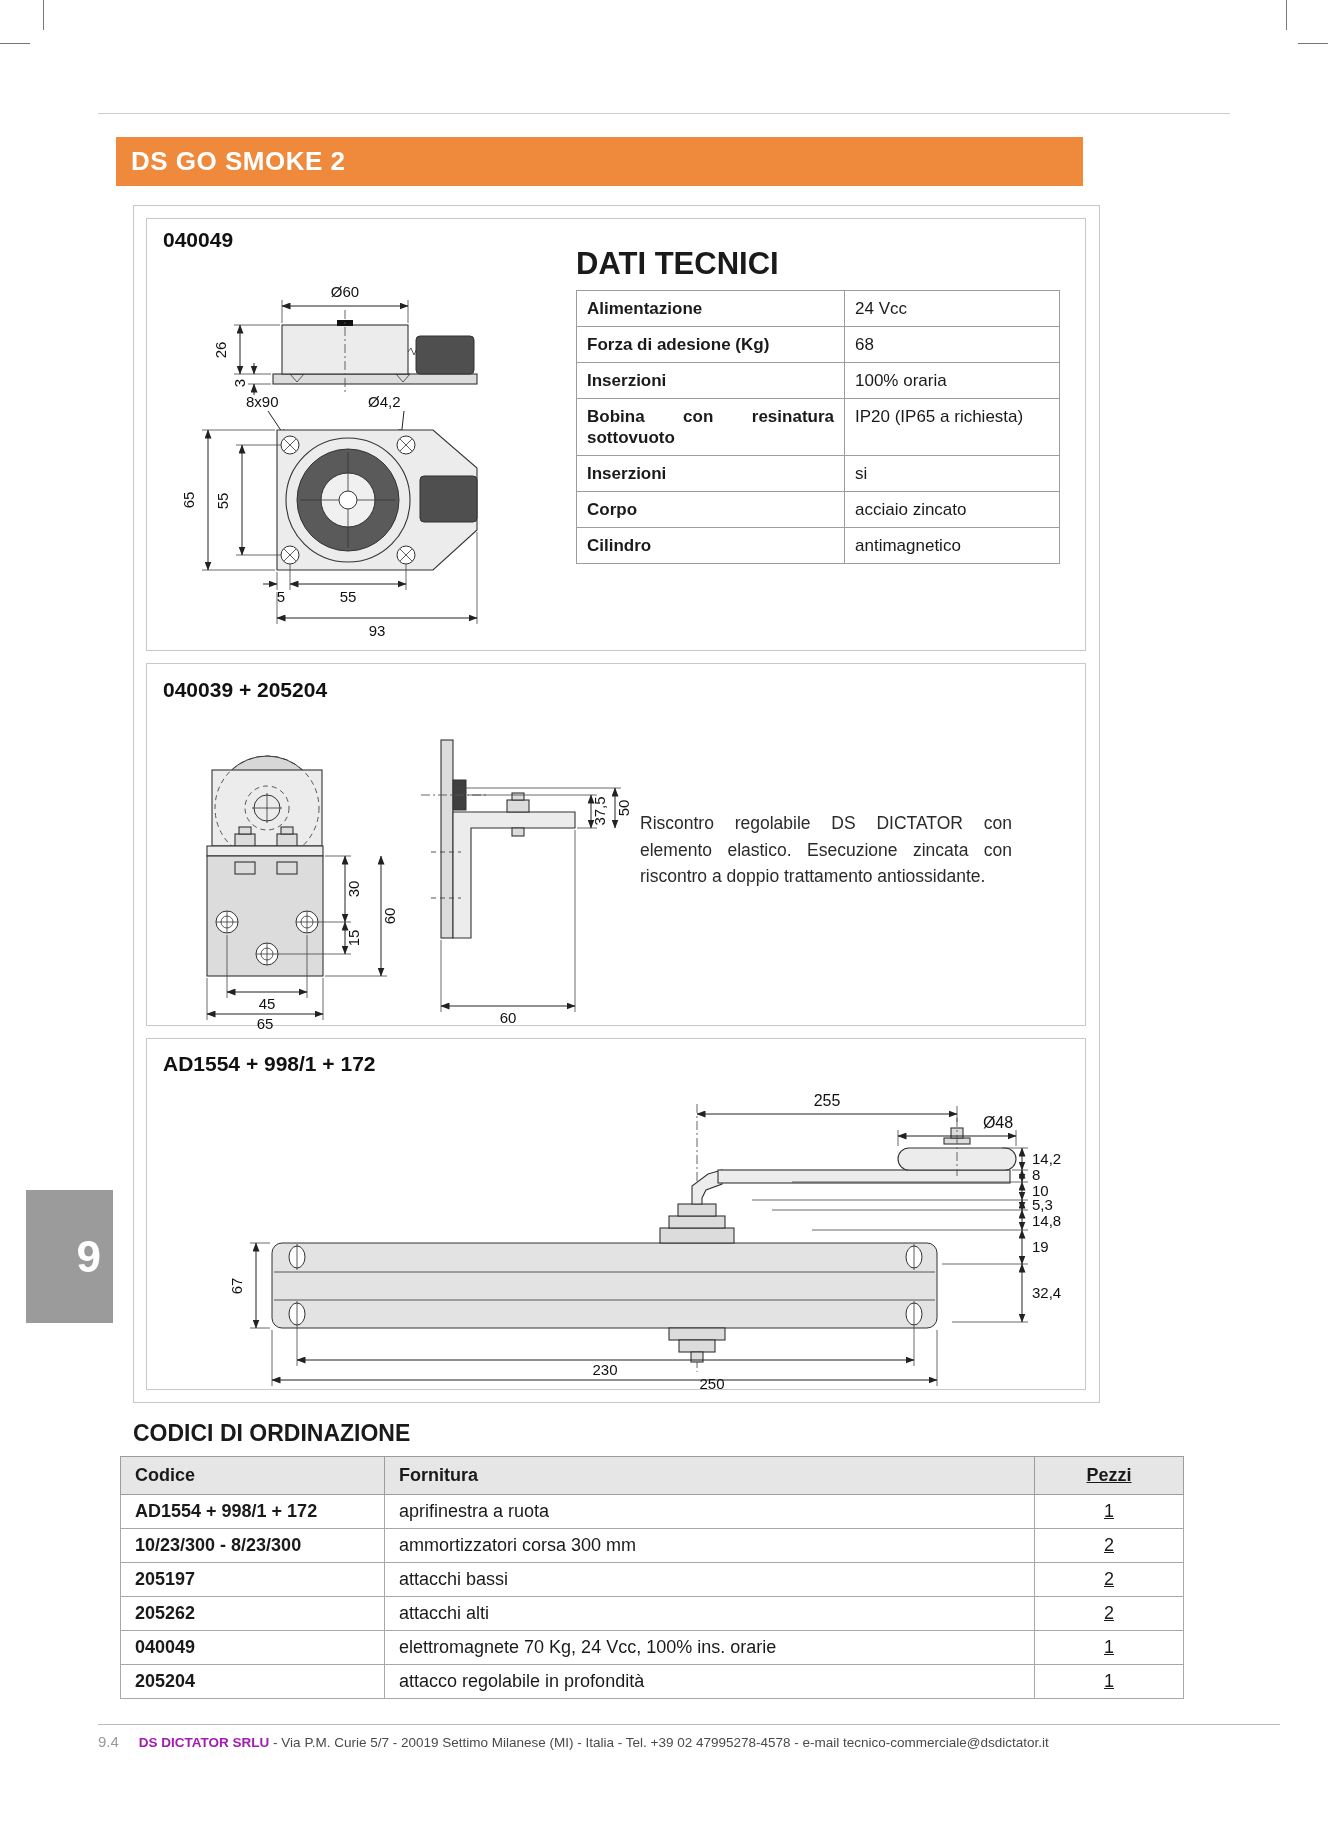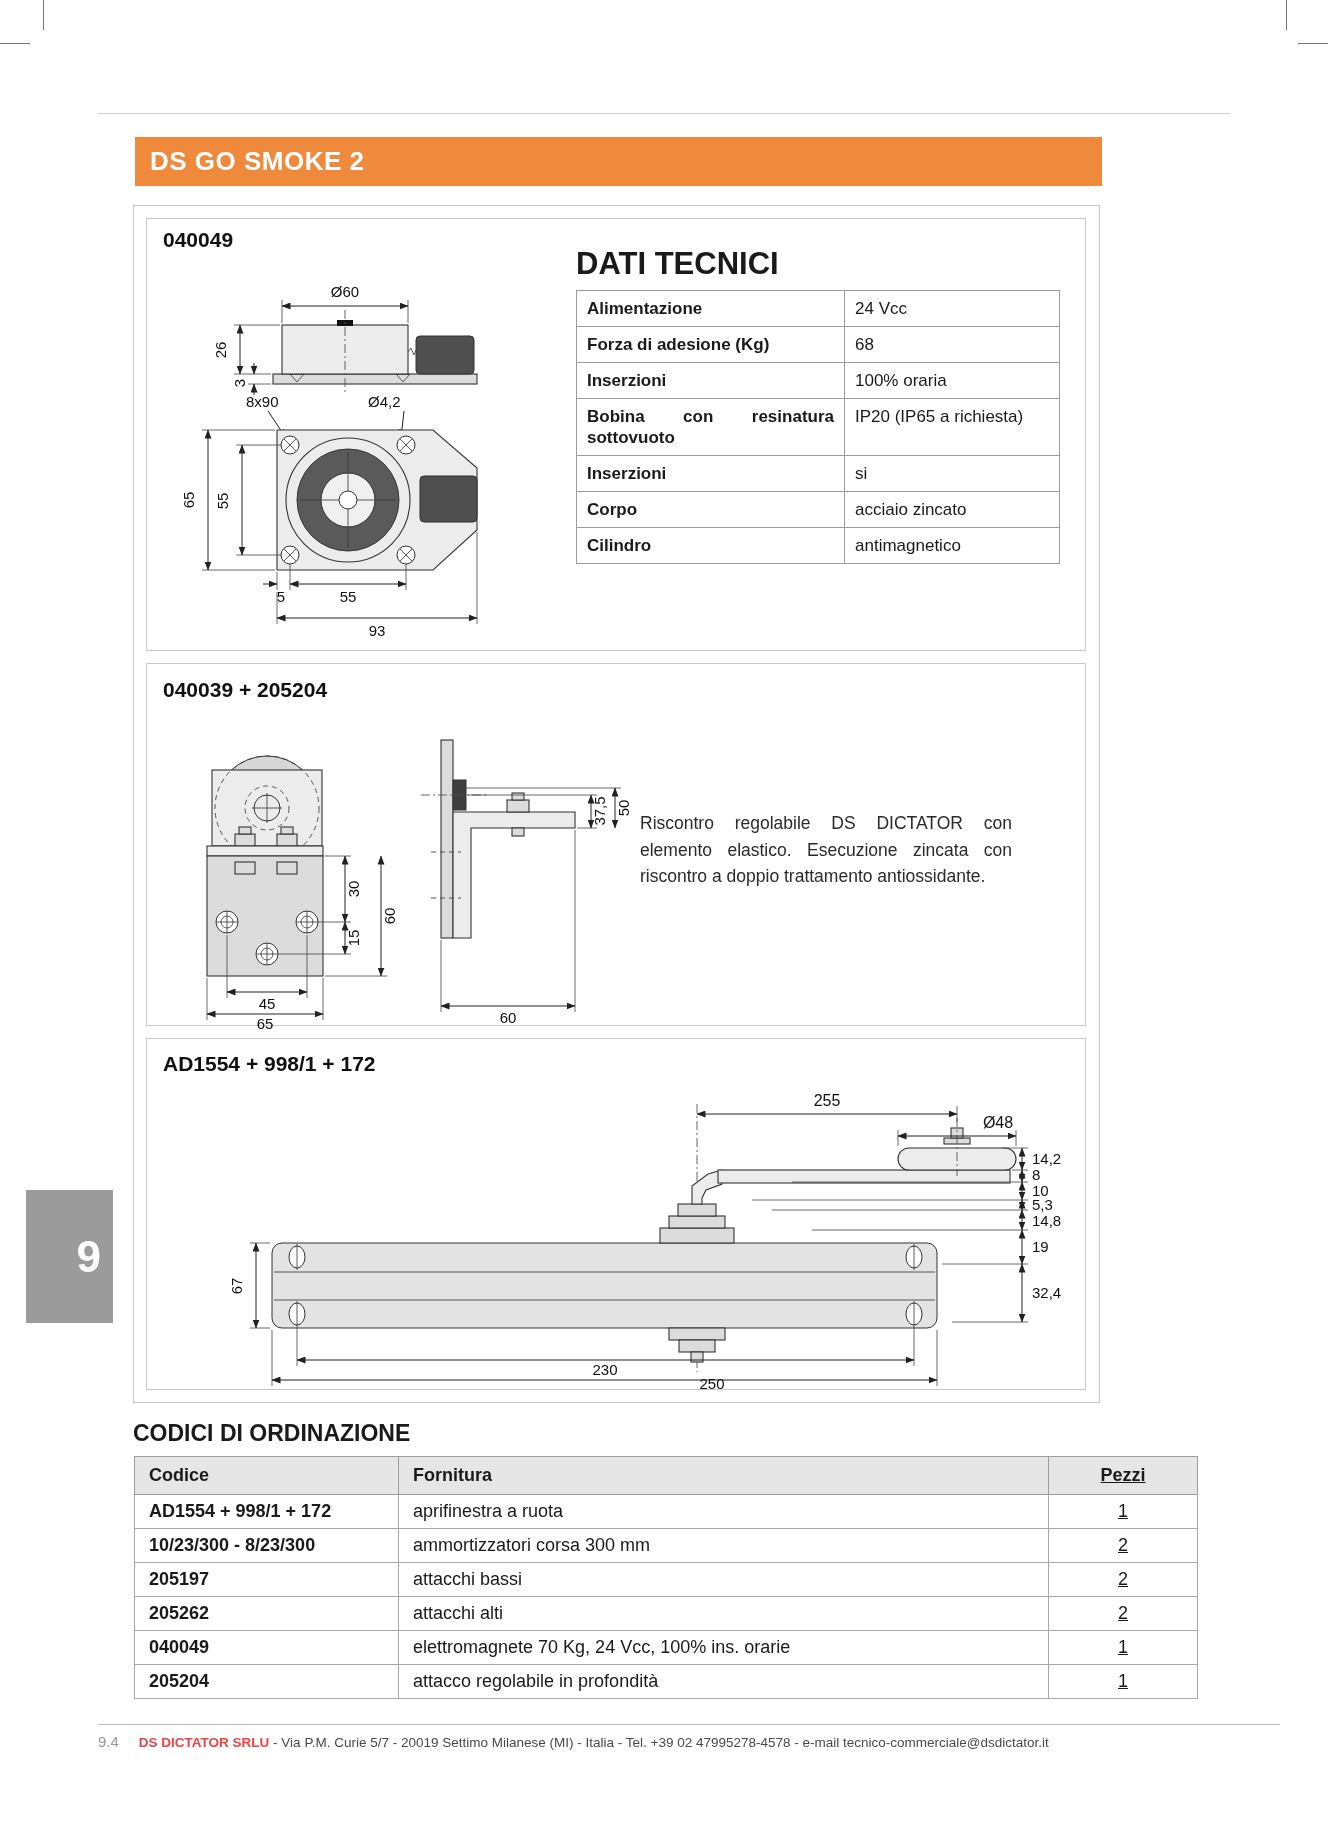--- a/index.html
+++ b/index.html
@@ -2,45 +2,45 @@
 <html lang="it"><head>
 <meta charset="utf-8">
 <style>
   html,body{margin:0;padding:0;background:#fff;}
   #page{position:relative;width:1328px;height:1842px;background:#fff;overflow:hidden;
         font-family:"Liberation Sans","DejaVu Sans",sans-serif;color:#1a1a1a;}
   .abs{position:absolute;}
   .mark{background:#777;}
   .rule{background:#ccc;}
   
-  .bar{left:135px;top:137px;width:967px;height:49px;background:#ef8a3d;}
+  .bar{left:116px;top:137px;width:967px;height:49px;background:#ef8a3d;}
   .bar h1{margin:0;padding:0 0 0 15px;line-height:49px;font-size:26px;color:#fff;font-weight:bold;letter-spacing:.5px;}
   
   .wrapper{left:133px;top:205px;width:967px;height:1198px;border:1px solid #c8c8c8;box-sizing:border-box;}
   .ibox{border:1px solid #c8c8c8;box-sizing:border-box;background:#fff;}
   .code{font-size:21px;font-weight:bold;color:#111;}
   
   .dati-title{left:576px;top:246px;font-size:31px;font-weight:bold;text-align:center;}
   table.dati{left:576px;top:290px;width:484px;border-collapse:collapse;table-layout:fixed;}
   table.dati td{border:1px solid #9c9c9c;font-size:17px;line-height:21px;padding:7px 10px;vertical-align:middle;}
   table.dati td.k{width:247px;font-weight:bold;margin-top:35px;}
   
   .desc{left:640px;top:810px;width:372px;font-size:17.5px;line-height:26.5px;color:#2b2b2b;text-align:justify;}
   
   .ord-title{left:133px;top:1420px;font-size:23px;font-weight:bold;}
-  table.ord{left:134px;top:1456px;width:1064px;border-collapse:collapse;table-layout:fixed;}
+  table.ord{left:120px;top:1456px;width:1064px;border-collapse:collapse;table-layout:fixed;}
   table.ord th{background:#e6e6e6;border:1px solid #9c9c9c;font-size:18px;text-align:left;padding:8px 14px;}
   table.ord td{border:1px solid #a8a8a8;font-size:18px;padding:5px 14px;line-height:23px;}
   table.ord .c-codice{width:235px;font-weight:bold;}
   table.ord .c-pezzi{width:120px;text-align:center;text-decoration:underline;}
   
   .foot-rule{left:98px;top:1724px;width:1182px;height:1px;background:#bbb;}
   .footer{left:98px;top:1733px;width:1182px;font-size:13.5px;color:#4a4a4a;white-space:nowrap;}
   .footer .pnum{color:#9a9a9a;font-size:15px;margin-right:20px;}
-  .footer .co{color:#ef4444;font-weight:bold;}
+  .footer .co{color:#a21caf;font-weight:bold;}
   
   .tab9{left:26px;top:1190px;width:87px;height:133px;background:#9b9b9b;}
   .tab9 span{display:block;text-align:right;padding-right:12px;line-height:133px;font-size:44px;font-weight:bold;color:#fff;}
   
   svg .part{fill:#ececec;stroke:#333;stroke-width:1.1;}
   svg .part2{fill:#dcdcdc;stroke:#333;stroke-width:1.1;}
   svg .dark{fill:#4f4f4f;stroke:#333;stroke-width:1;}
   svg .dim{stroke:#222;stroke-width:1;fill:none;}
   svg .ext{stroke:#444;stroke-width:.8;fill:none;}
   svg .cl{stroke:#555;stroke-width:.9;fill:none;stroke-dasharray:9 3 2 3;}

